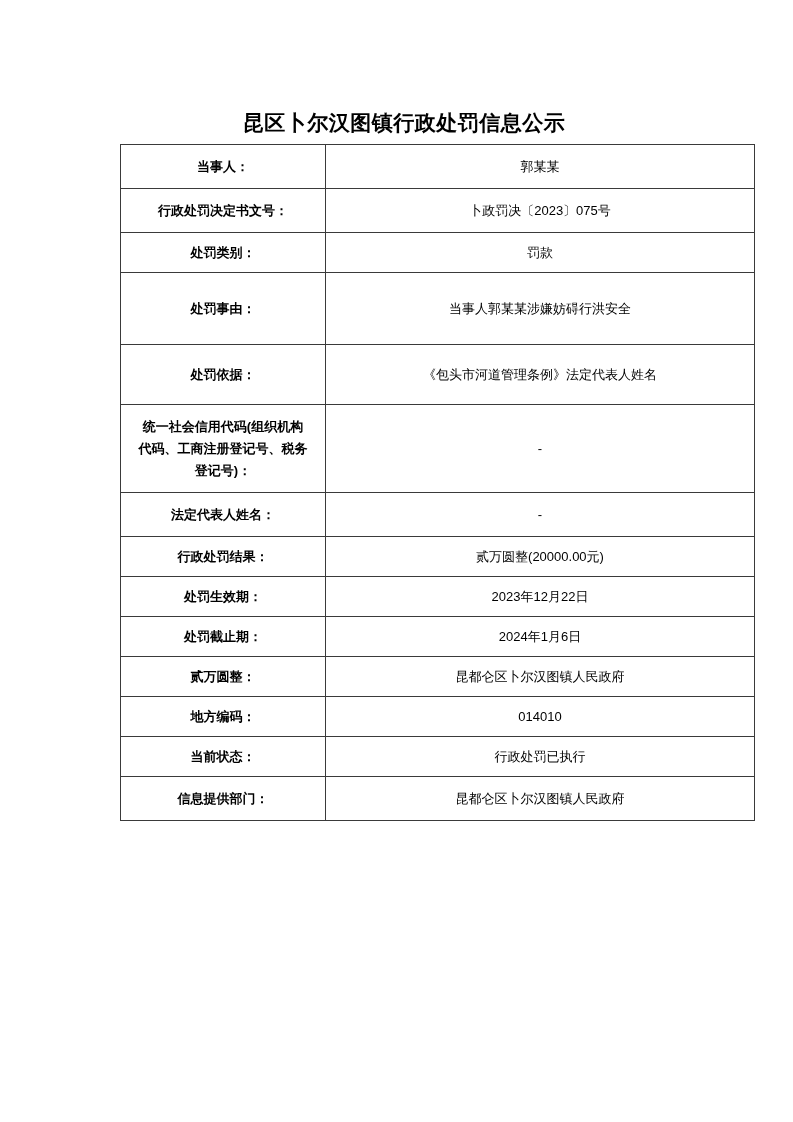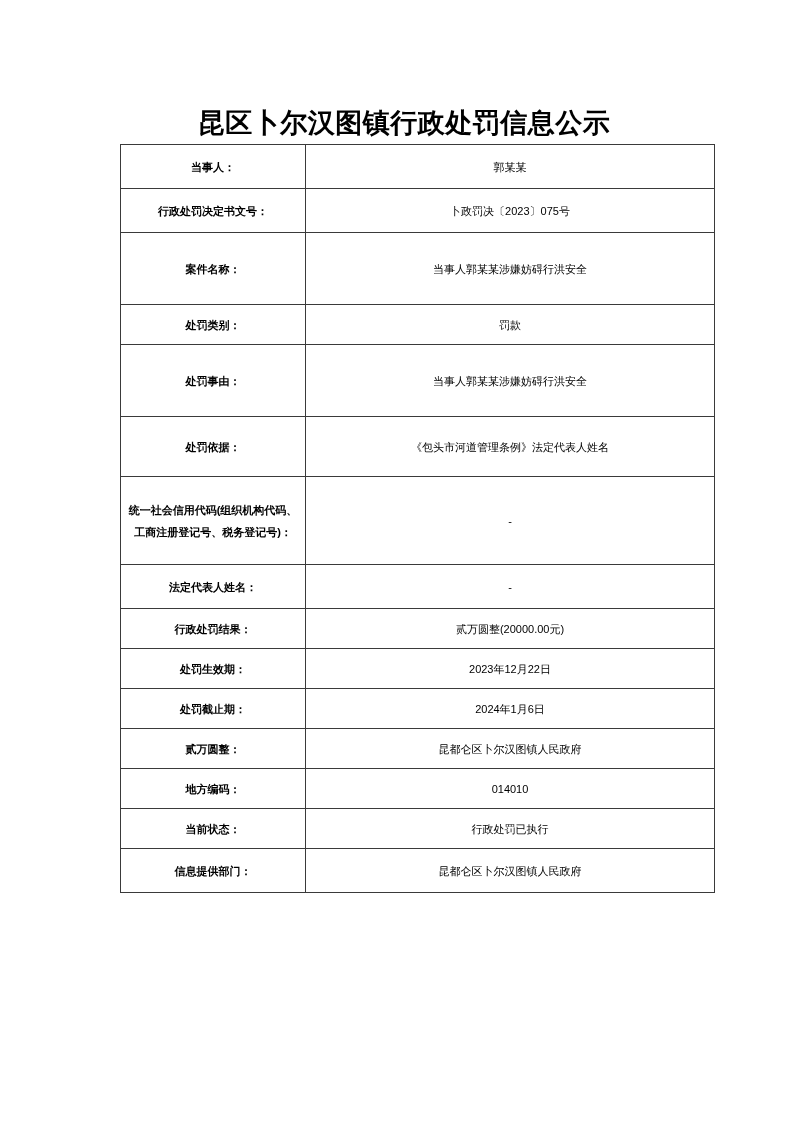--- a/index.html
+++ b/index.html
@@ -14,41 +14,41 @@
     font-family: "Liberation Sans", "DejaVu Sans", sans-serif;
     color: #000000;
     overflow: hidden;
   }
   .doc-title {
     position: absolute;
     top: 108px;
     left: 120px;
     width: 568px;
     text-align: center;
-    font-size: 27px;
+    font-size: 21px;
     font-weight: bold;
     line-height: 30px;
     margin: 0;
     letter-spacing: 0.5px;
   }
   table.penalty-table {
     position: absolute;
     top: 144px;
     left: 120px;
     width: 568px;
     border-collapse: collapse;
     table-layout: fixed;
   }
   table.penalty-table td {
     border: 1px solid #3a3a3a;
     text-align: center;
     vertical-align: middle;
-    font-size: 11px;
+    font-size: 13px;
     line-height: 22px;
-    padding: 2px 6px;
+    padding: 2px 16px;
     word-break: break-all;
   }
   td.label-cell {
     width: 172px;
     font-weight: bold;
   }
   td.value-cell {
     width: 396px;
     font-weight: normal;
   }
@@ -65,24 +65,20 @@
 
 <table class="penalty-table">
   <tbody>
     <tr class="h44">
       <td class="label-cell">当事人：</td>
       <td class="value-cell">郭某某</td>
     </tr>
     <tr class="h44">
       <td class="label-cell">行政处罚决定书文号：</td>
       <td class="value-cell">卜政罚决〔2023〕075号</td>
-    </tr>
-    <tr class="h72">
-      <td class="label-cell">案件名称：</td>
-      <td class="value-cell">当事人郭某某涉嫌妨碍行洪安全</td>
     </tr>
     <tr class="h40">
       <td class="label-cell">处罚类别：</td>
       <td class="value-cell">罚款</td>
     </tr>
     <tr class="h72">
       <td class="label-cell">处罚事由：</td>
       <td class="value-cell">当事人郭某某涉嫌妨碍行洪安全</td>
     </tr>
     <tr class="h60">

